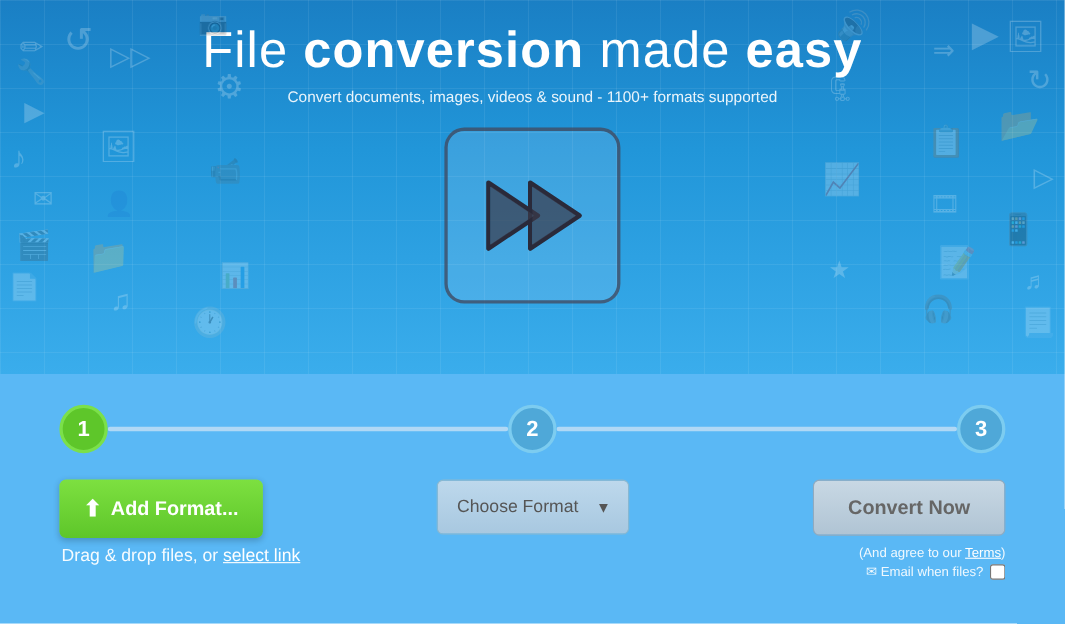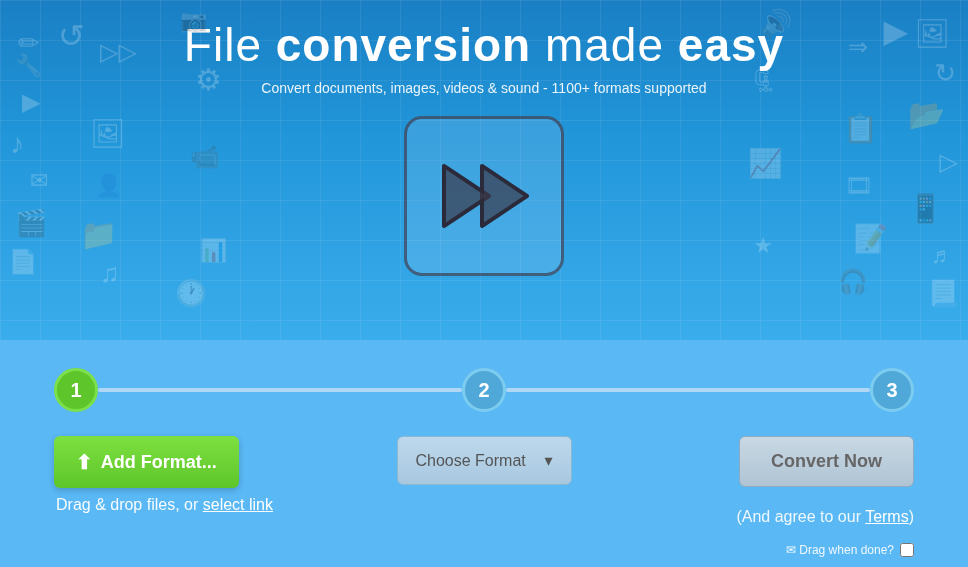--- a/index.html
+++ b/index.html
@@ -217,21 +217,21 @@
       font-size: 18px;
       font-weight: 600;
       padding: 14px 28px;
       cursor: pointer;
       min-width: 175px;
       text-align: center;
     }
 
     .terms-text {
       color: rgba(255,255,255,0.9);
-      font-size: 16px;
+      font-size: 12px;
       margin-top: 6px;
       text-align: center;
     }
 
     .terms-text a {
       color: white;
       text-decoration: underline;
     }
 
     .email-row {
@@ -376,26 +376,26 @@
       </div>
     </div>
 
     <div class="step-col" style="align-items:center;">
       <button class="choose-format-btn">
         <span>Choose Format</span>
         <span>▾</span>
       </button>
     </div>
 
-    <div class="step-col" style="align-items:flex-end;gap:13px;">
+    <div class="step-col" style="align-items:flex-end;">
       <button class="convert-now-btn">
         <span>Convert Now</span>
       </button>
       <div class="terms-text" style="margin-top:8px;">
         <span>(And agree to our </span><a>Terms</a><span>)</span>
       </div>
       <div class="email-row">
-        <span>✉ Drag when done?</span>
+        <span>✉ Email when files?</span>
         <input type="checkbox" class="email-checkbox" style="">
       </div>
     </div>
   </div>
 </div>
 
 </body></html>

